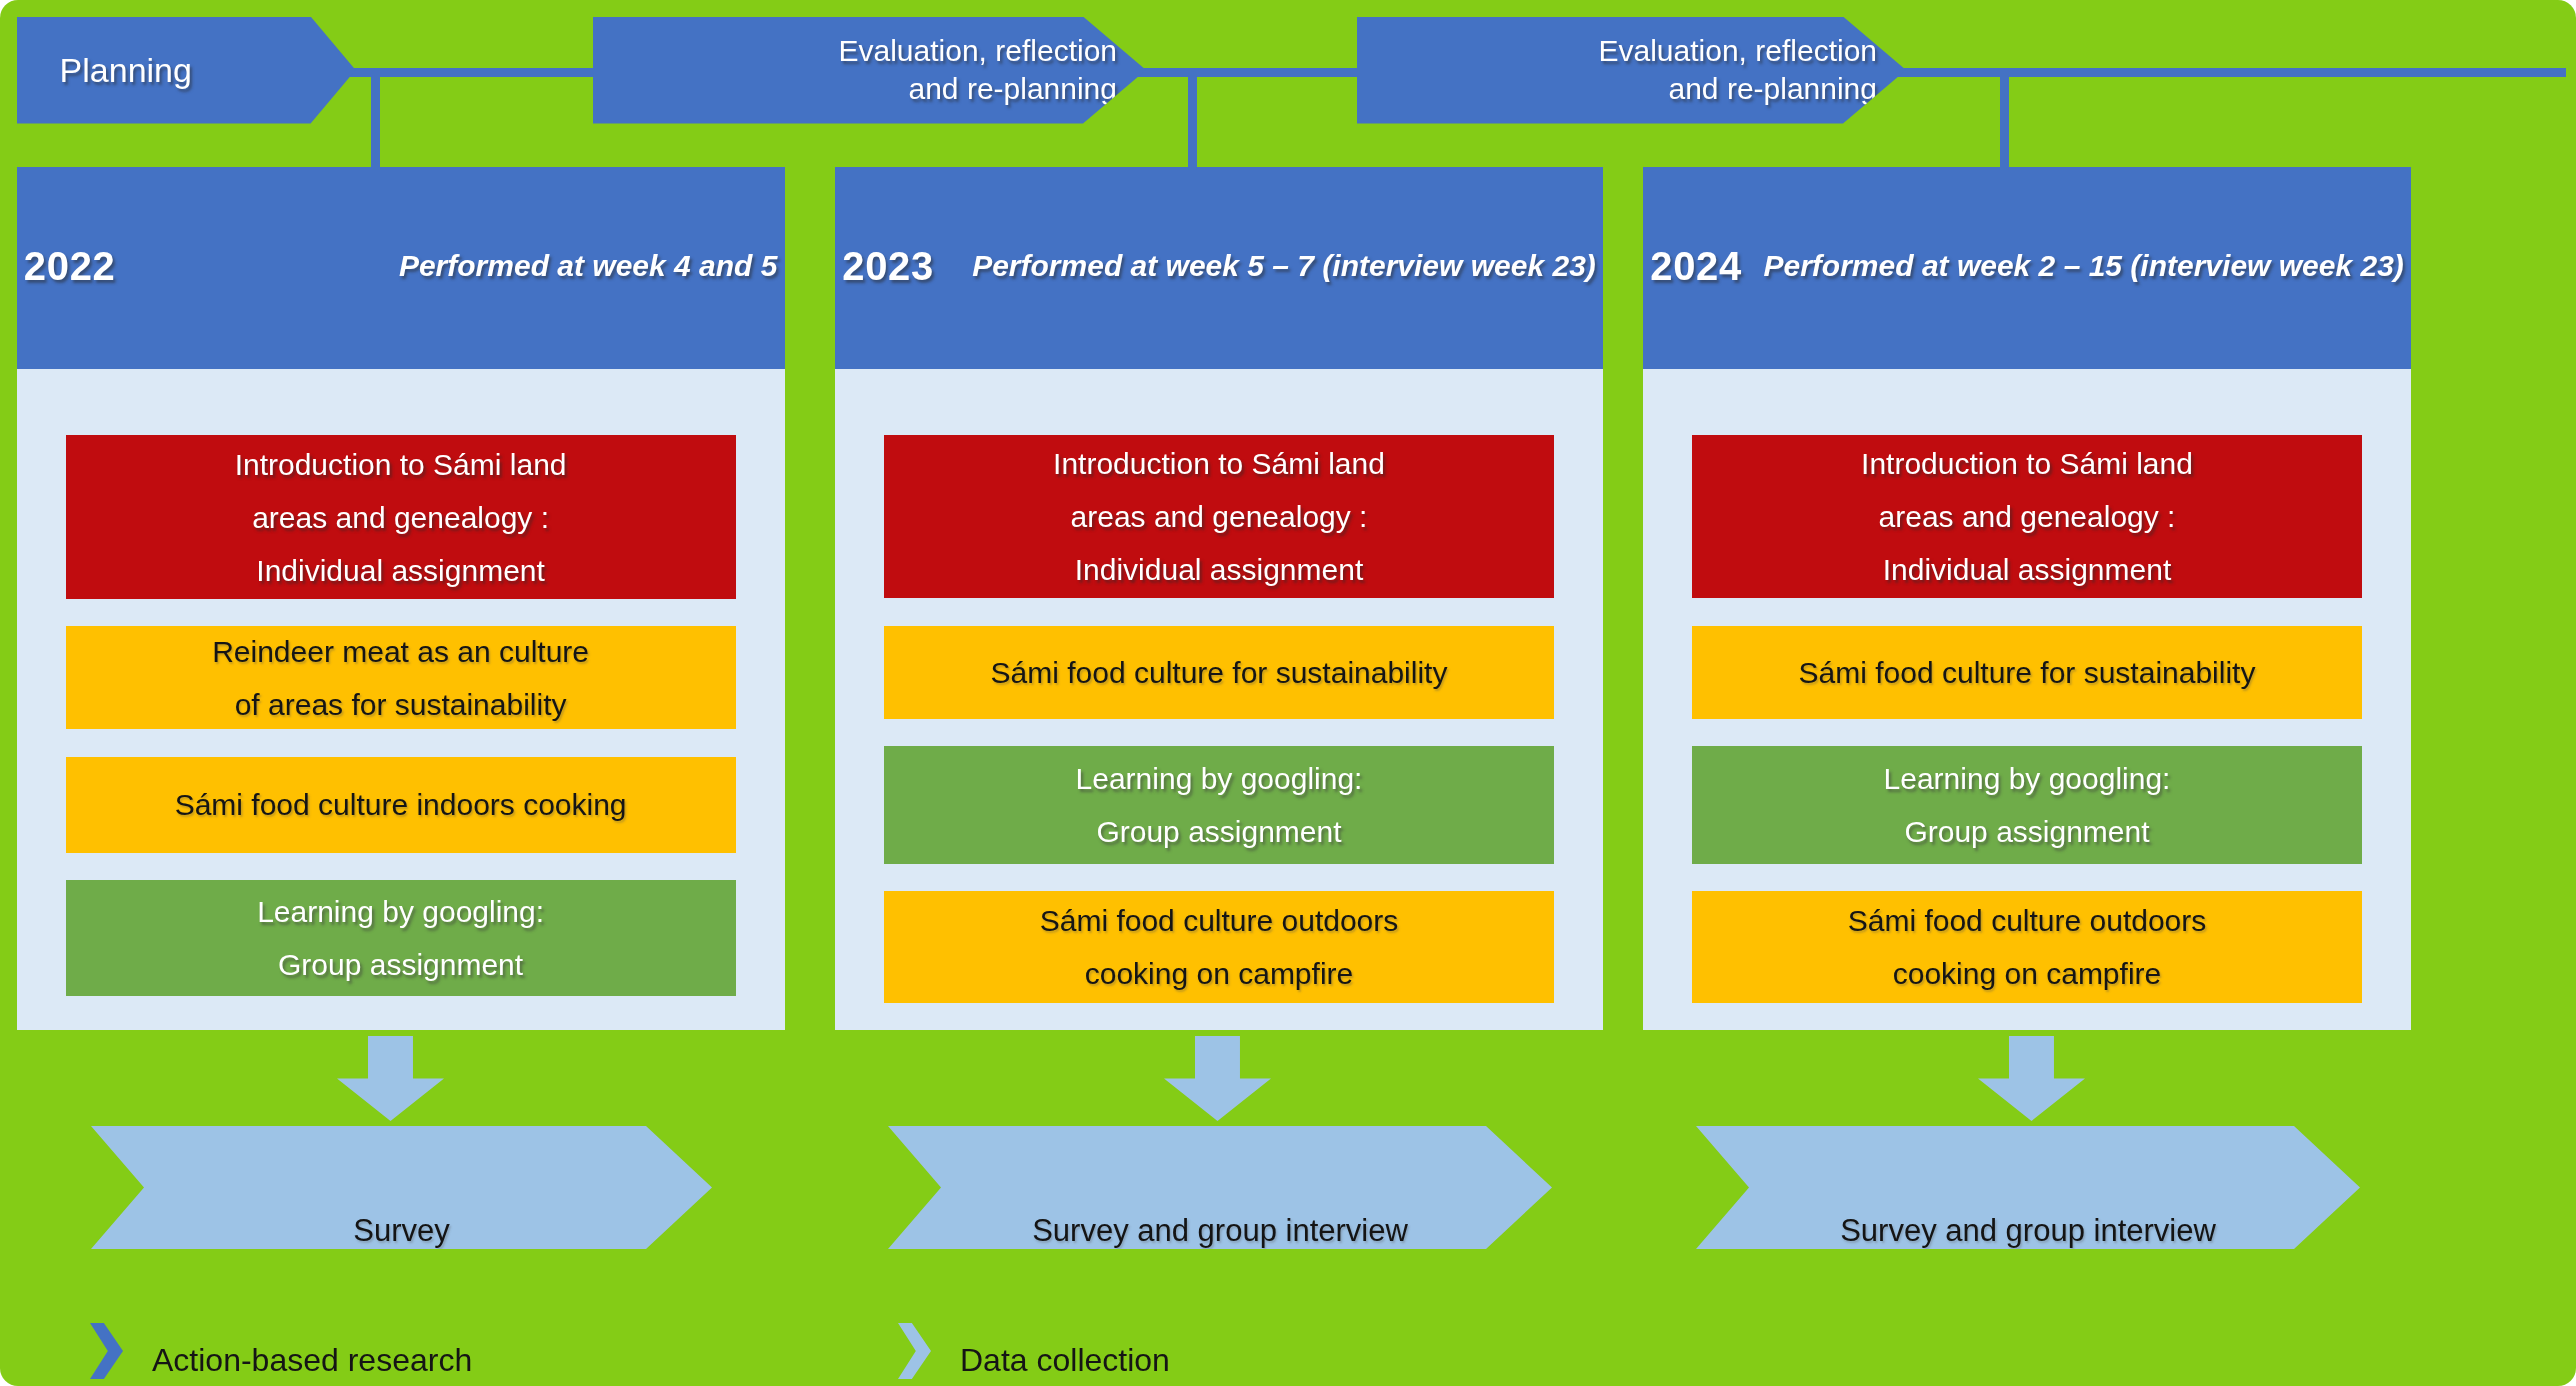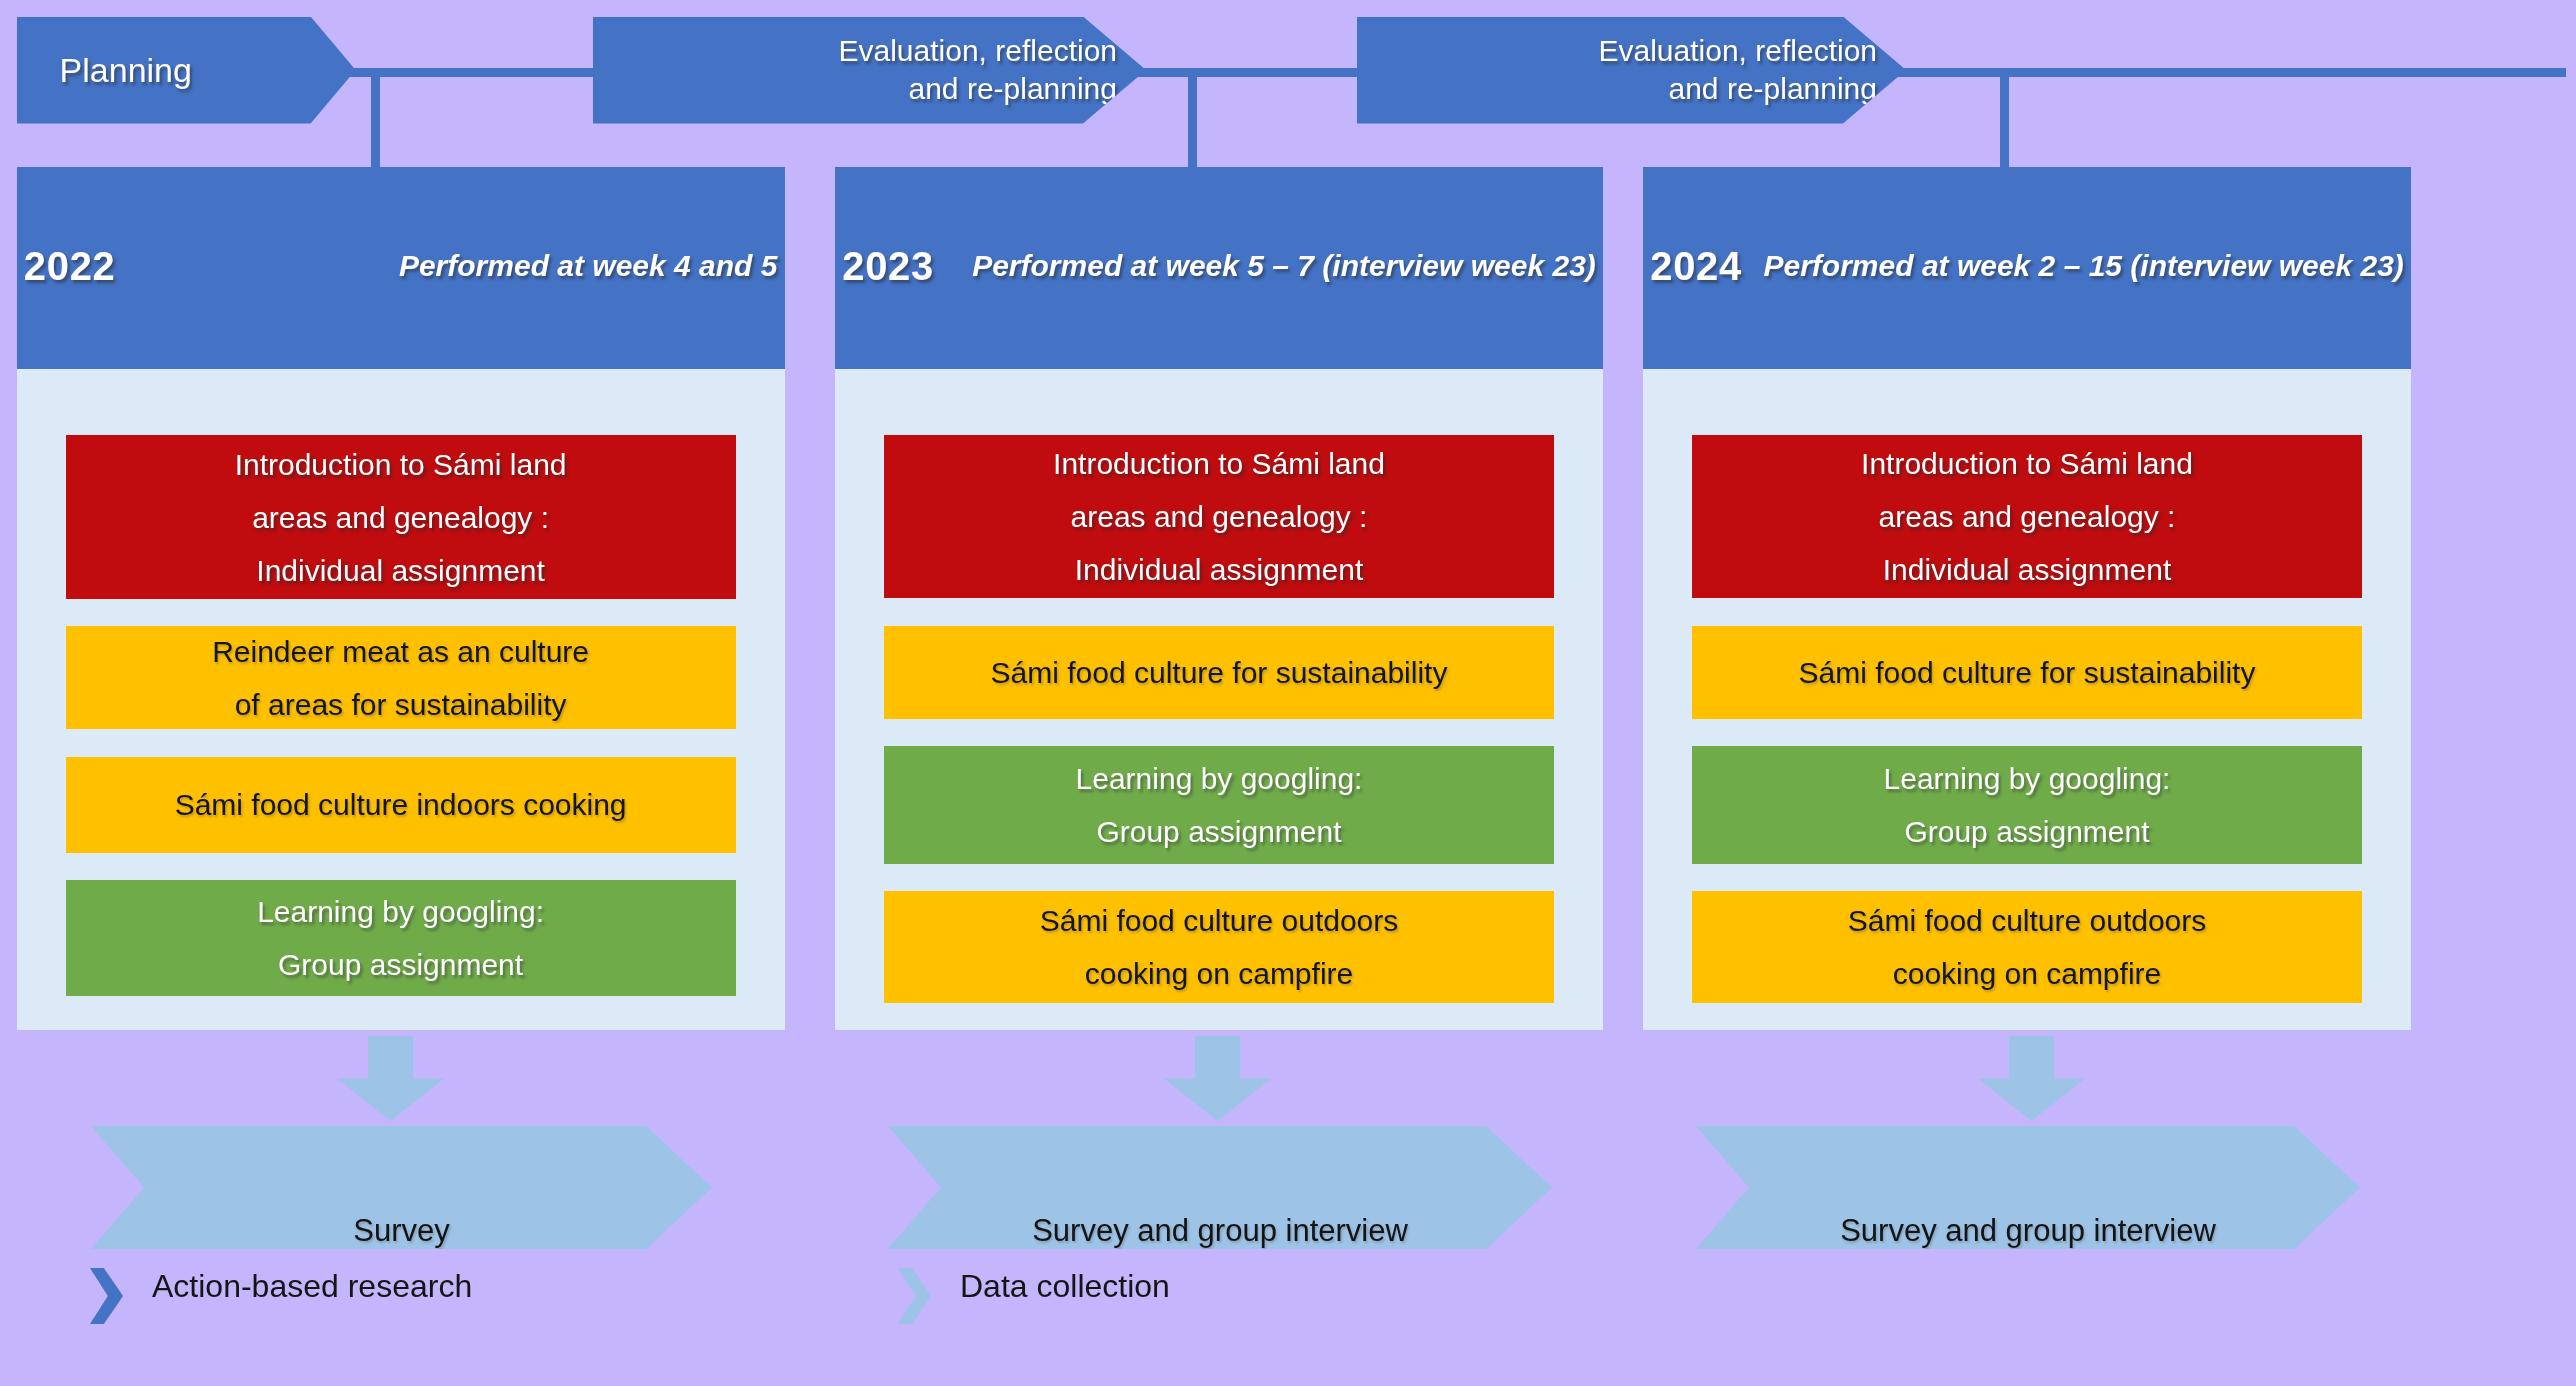--- a/index.html
+++ b/index.html
@@ -1,17 +1,17 @@
 <!DOCTYPE html>
 <html style="font-size:11.5px"><head>
 <meta charset="utf-8">
 <style>
   html,body{margin:0;padding:0;background:#ffffff;}
   body{font-family:"Liberation Sans", sans-serif;}
-  .canvas{position:relative;width:2576px;height:1386px;background:#c4b5fd;overflow:hidden;}
+  .canvas{position:relative;width:2576px;height:1386px;background:#84cc16;overflow:hidden;border-radius:18px;}
 
   
   .timeline-line{position:absolute;left:309px;top:68px;width:2257px;height:8.7px;background:#4472C4;}
   .drop{position:absolute;top:74px;width:8.7px;height:95px;background:#4472C4;}
   .drop.d1{left:371px;} .drop.d2{left:1188px;} .drop.d3{left:2000px;}
 
   .stage-arrow{position:absolute;top:16.6px;height:107px;background:#4472C4;color:#fff;
     display:flex;flex-direction:column;justify-content:center;
     clip-path:polygon(0 0, calc(100% - var(--tip)) 0, 100% 50%, calc(100% - var(--tip)) 100%, 0 100%);
     text-shadow:2.2px 2.9px 2.9px rgba(40,40,40,.5);}
@@ -46,21 +46,21 @@
 
   .outcome{position:absolute;top:1126px;height:123px;background:#9DC3E6;color:#141414;
     display:flex;align-items:flex-end;justify-content:center;font-size:31px;
     text-shadow:1.4px 2.2px 2.2px rgba(80,80,80,.3);
     clip-path:polygon(0 0, calc(100% - 66px) 0, 100% 50%, calc(100% - 66px) 100%, 0 100%, 53px 50%);}
   .outcome.o1{left:91px;width:621px;}
   .outcome.o2{left:888px;width:664px;}
   .outcome.o3{left:1696px;width:664px;}
 
   
-  .legend-item{position:absolute;top:1268px;display:flex;align-items:flex-start;font-size:32px;color:#151515;}
+  .legend-item{position:absolute;top:1323px;display:flex;align-items:flex-end;font-size:32px;color:#151515;}
   .legend-item.l1{left:90px;} .legend-item.l2{left:898px;}
   .legend-chevron{width:33px;height:56px;margin-right:29px;flex:0 0 auto;
     clip-path:polygon(0 0, 42% 0, 100% 50%, 42% 100%, 0 100%, 54% 50%);}
   .legend-chevron.dark{background:#4472C4;}
   .legend-chevron.light{background:#9DC3E6;}
 </style>
 </head>
 <body>
 
 <div class="canvas">

